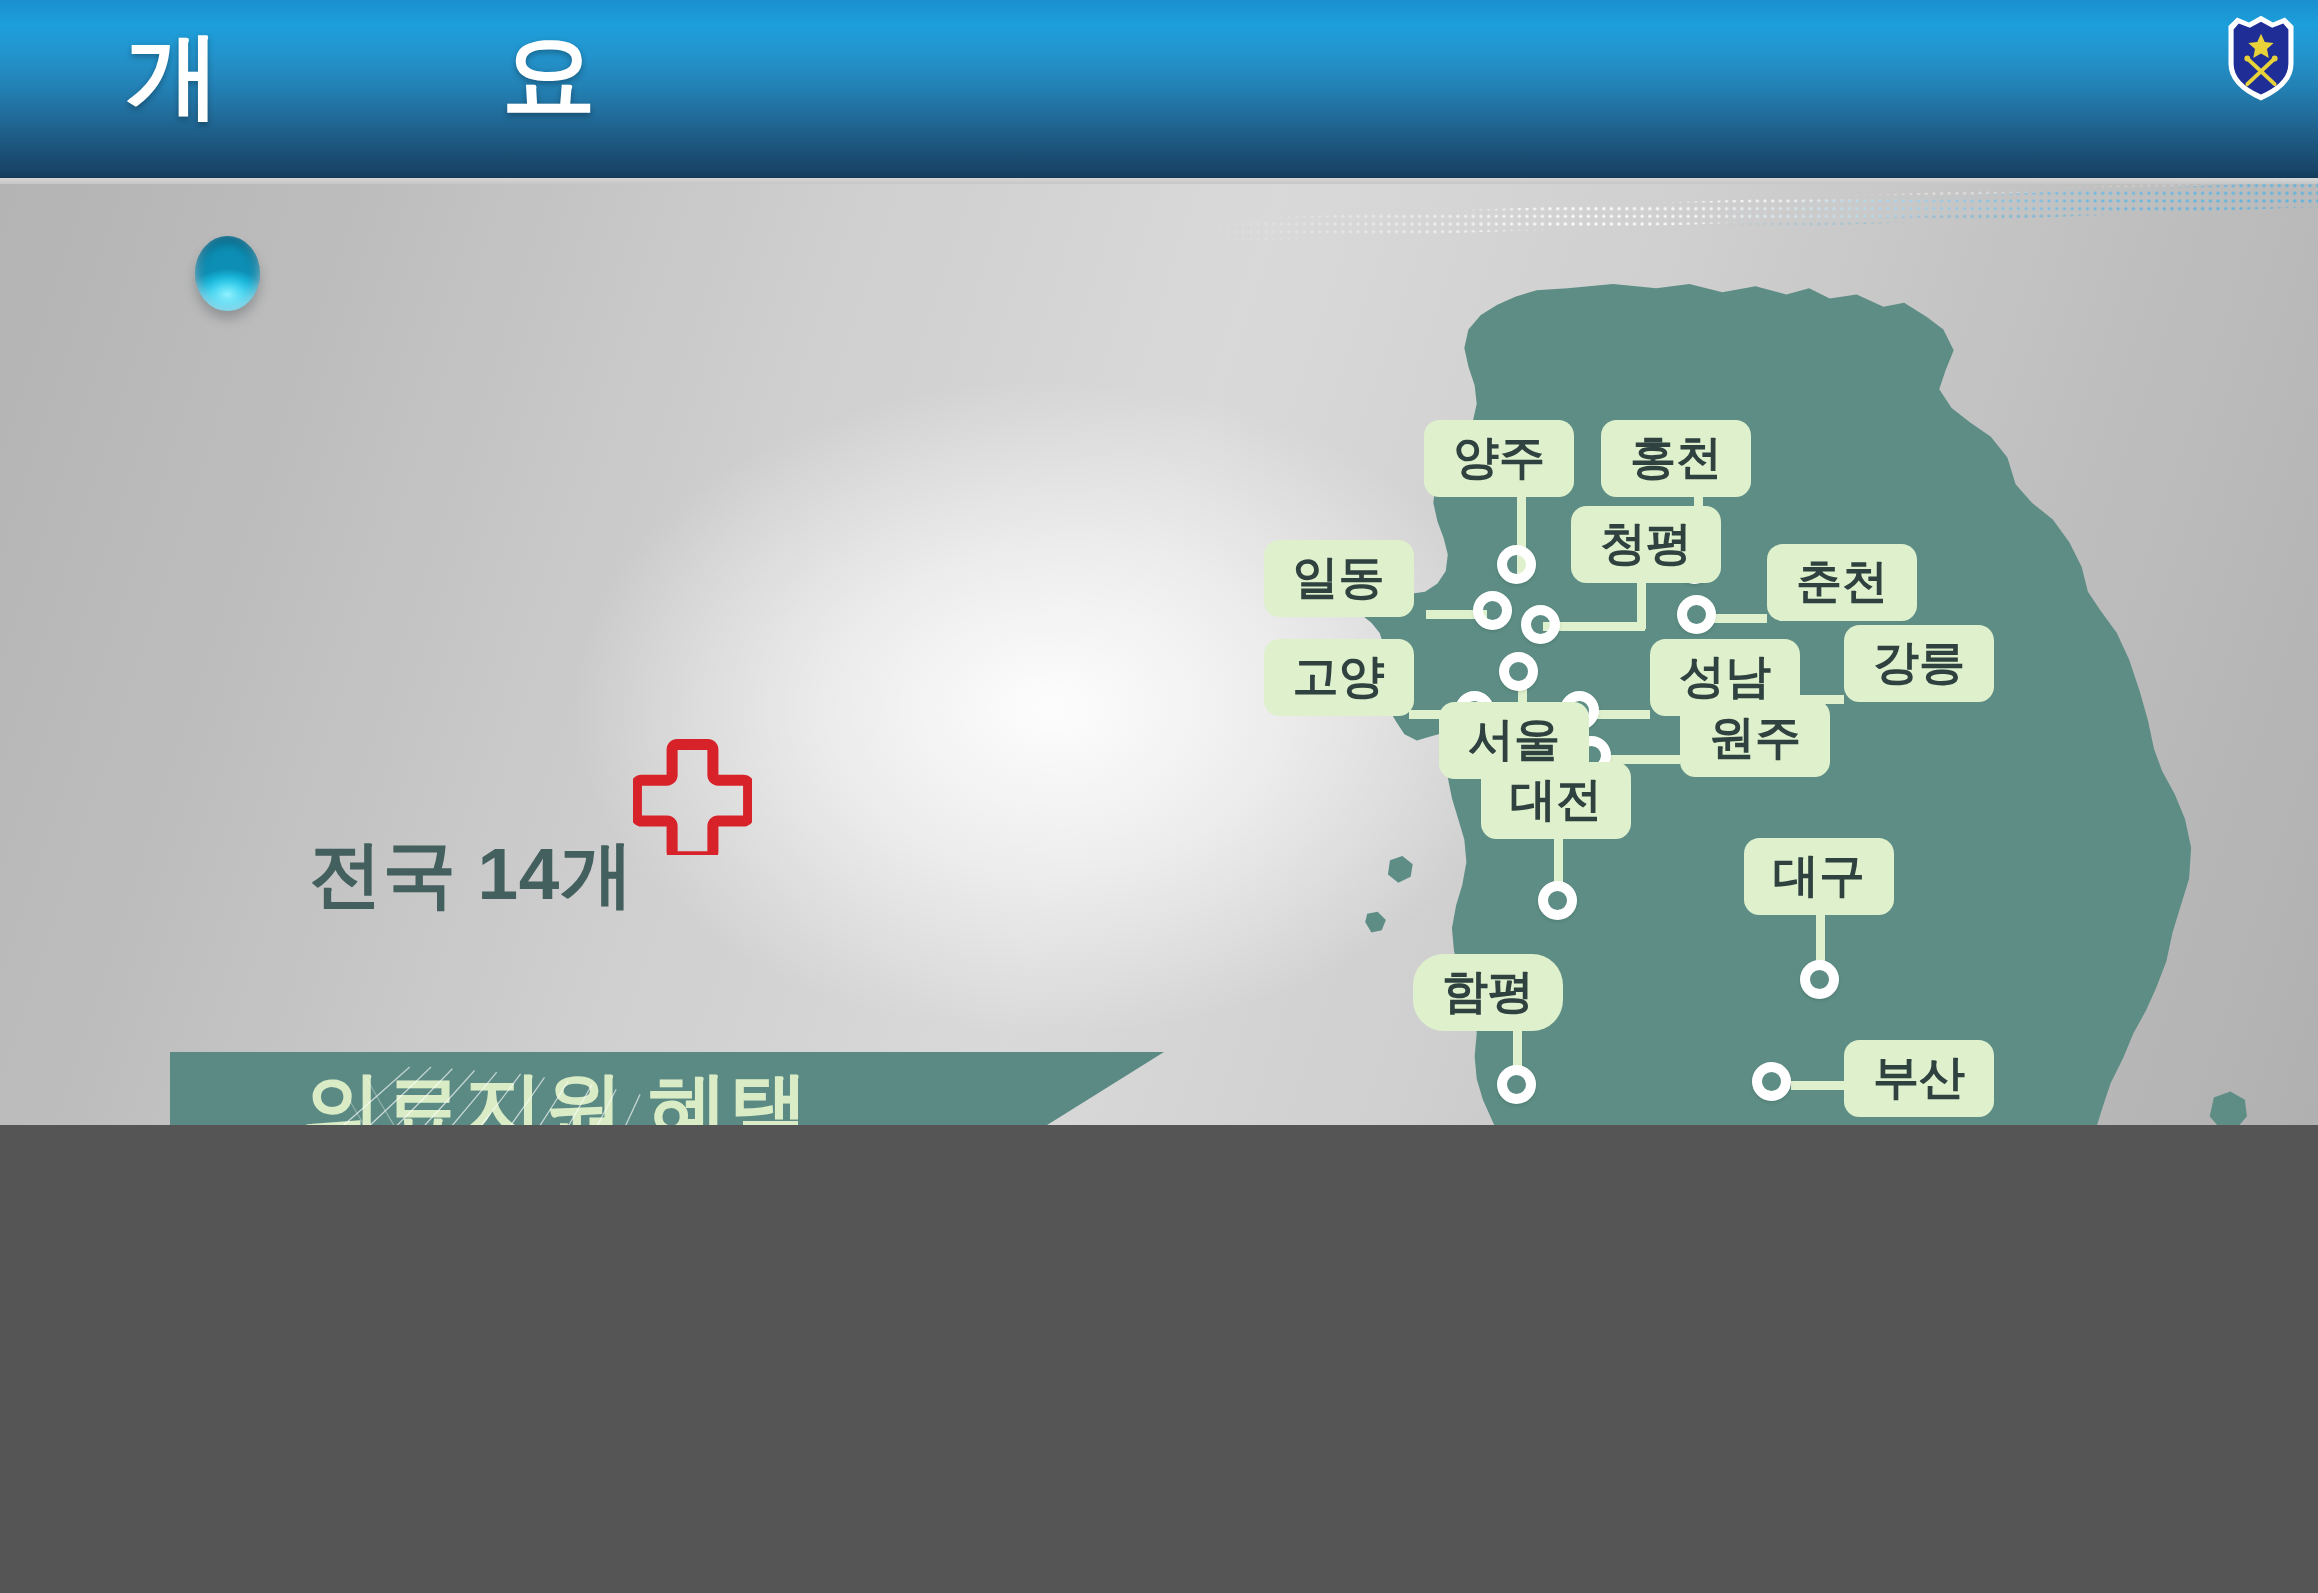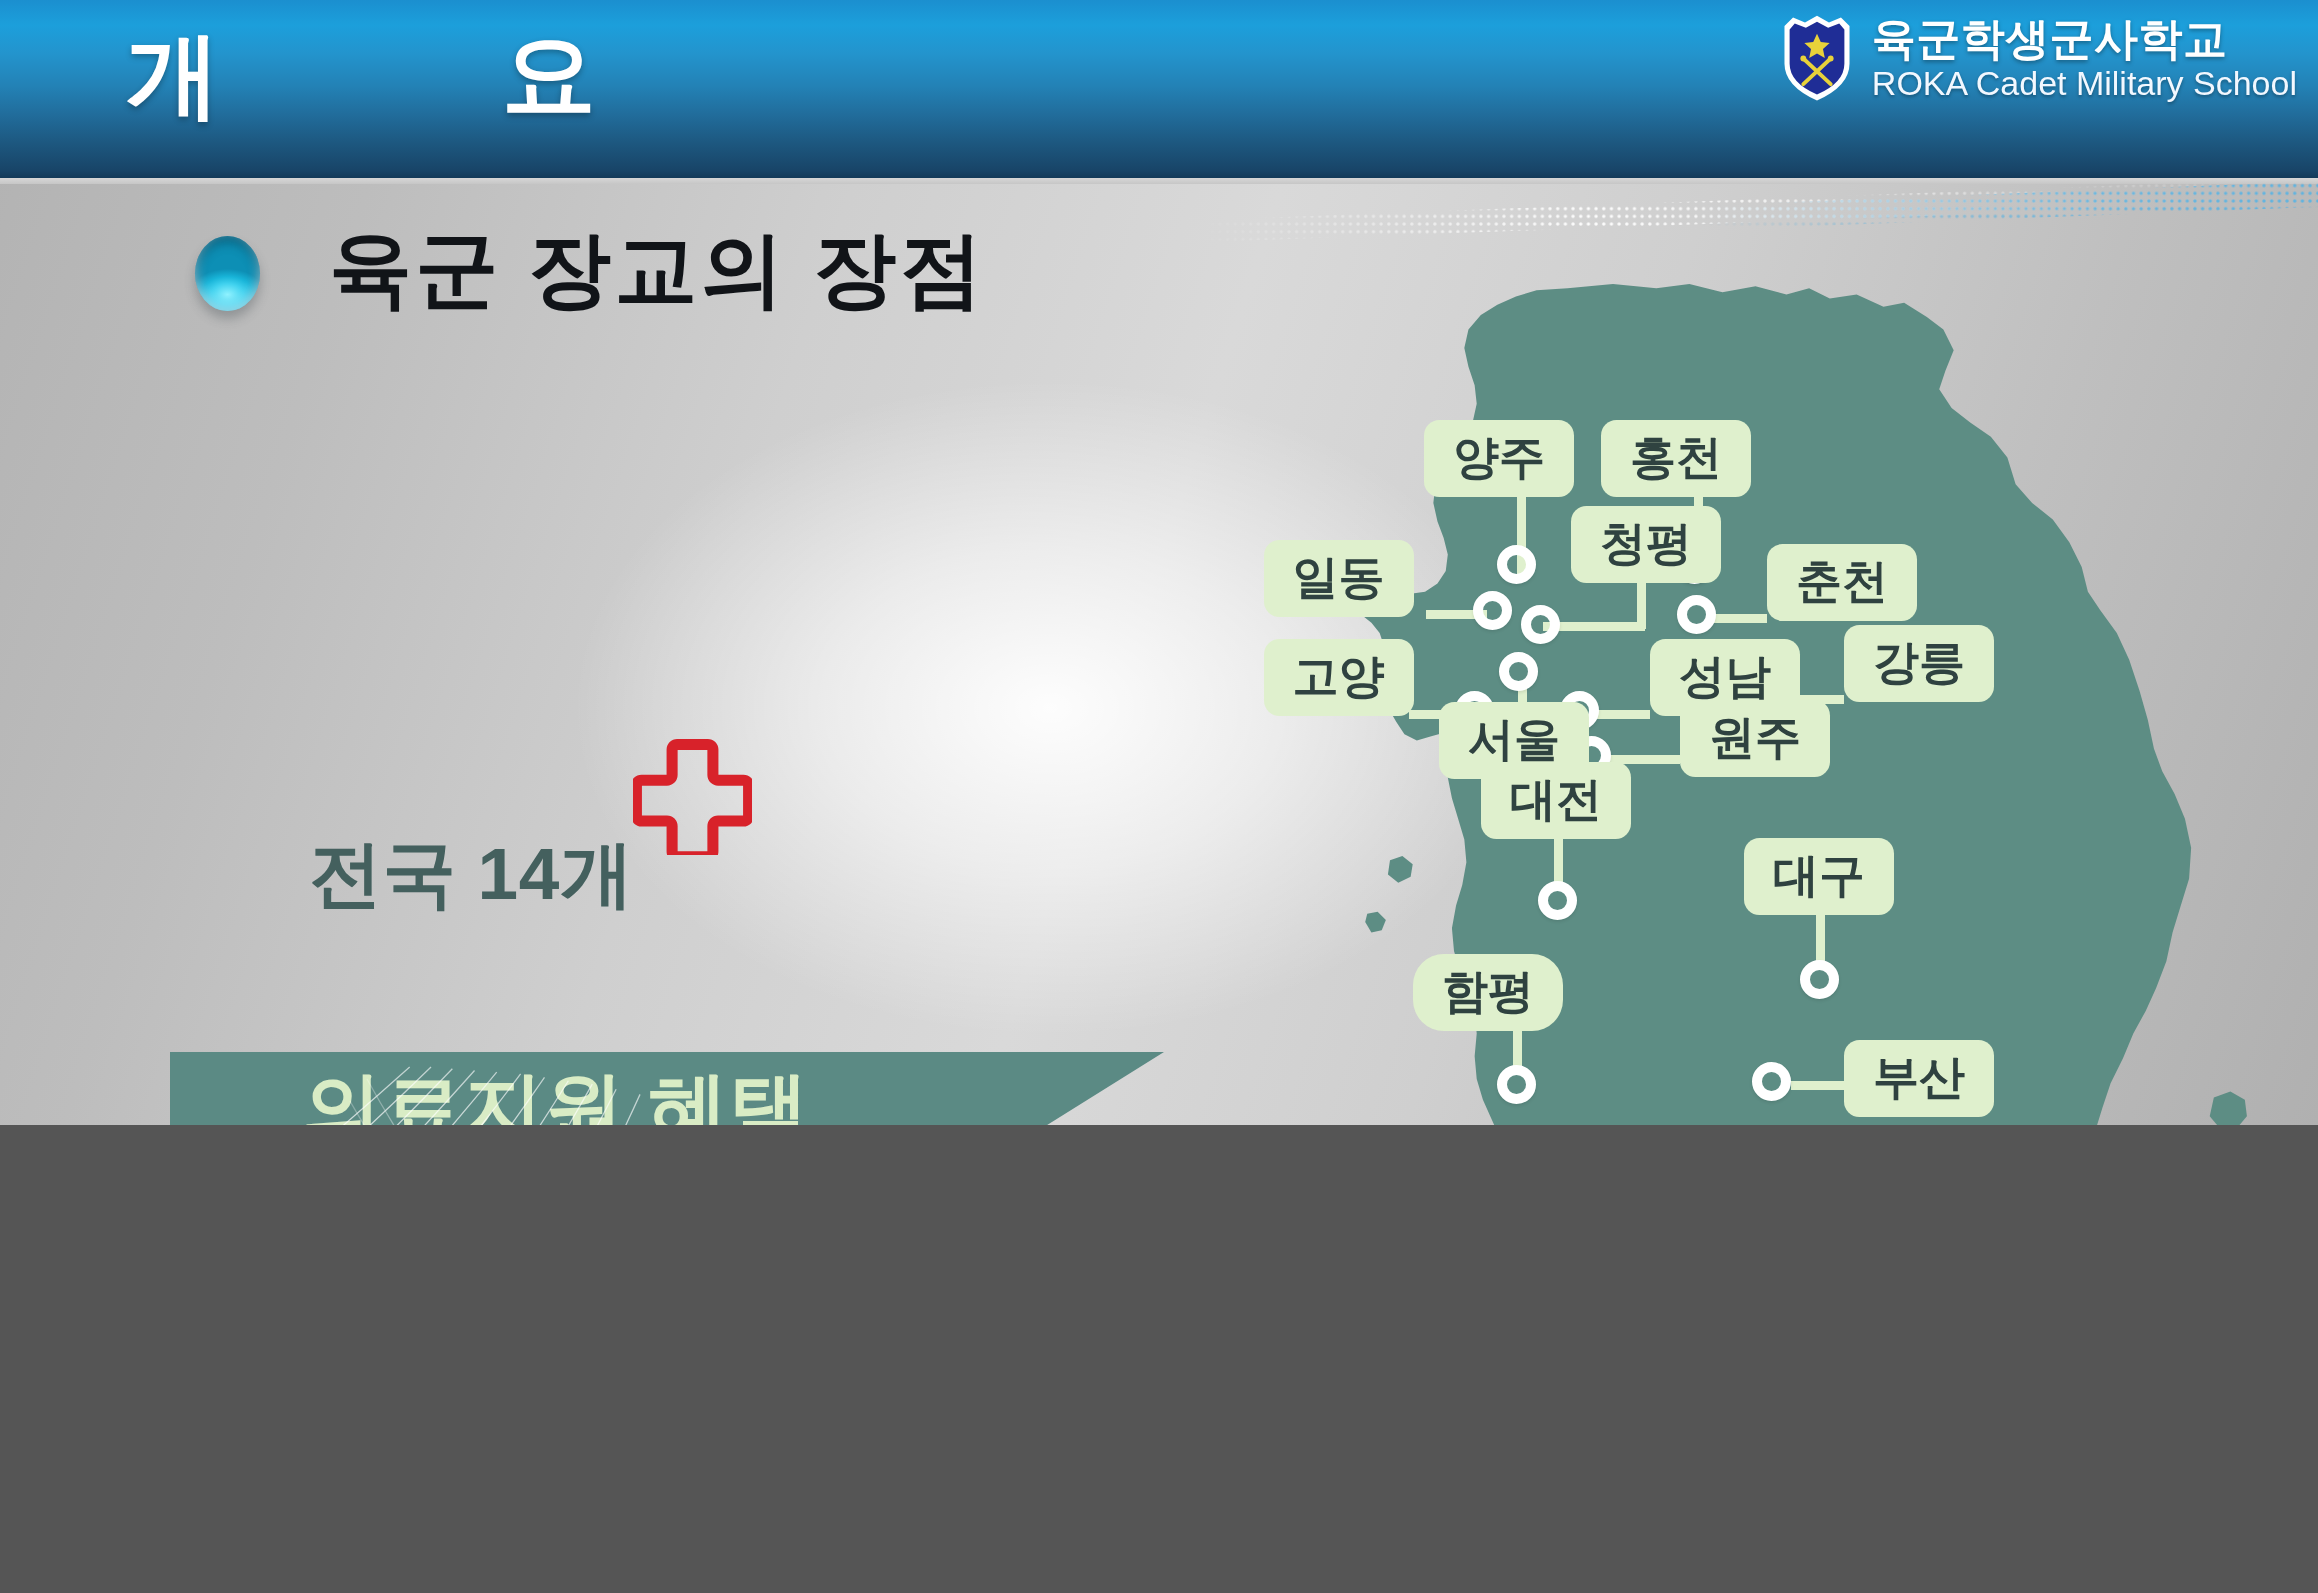--- a/index.html
+++ b/index.html
@@ -143,24 +143,20 @@
       <path d="M42 2 L56 10 L70 4 L80 14 L80 58 Q80 84 42 101 Q4 84 4 58 L4 14 L14 4 L28 10 Z" fill="#ffffff"></path>
       <path d="M42 9 L55 16 L68 11 L74 18 L74 58 Q74 80 42 94 Q10 80 10 58 L10 18 L16 11 L29 16 Z" fill="#1f2d96"></path>
       <path d="M42 23 l4.4 9.6 10.4 1.2 -7.8 7.2 2.1 10.4 -9.1 -5.2 -9.1 5.2 2.1 -10.4 -7.8 -7.2 10.4 -1.2 Z" fill="#e8d23a"></path>
       <g stroke="#e8d23a" stroke-width="4.5" stroke-linecap="round">
         <line x1="26" y1="52" x2="58" y2="82"></line>
         <line x1="58" y1="52" x2="26" y2="82"></line>
       </g>
       <circle cx="26" cy="52" r="3.4" fill="#e8d23a"></circle>
       <circle cx="58" cy="52" r="3.4" fill="#e8d23a"></circle>
     </svg>
-    <div class="brand-text">
-      <span class="brand-ko">육군학생군사학교</span>
-      <span class="brand-en">ROKA Cadet Military School</span>
-    </div>
   </div>
 
   <div class="deco-band">
     <svg width="1126" height="111" viewBox="0 0 1320 130">
       <defs>
         <pattern id="dotp" width="9" height="9" patternUnits="userSpaceOnUse">
           <circle cx="2.2" cy="2.2" r="2.0" fill="#ffffff"></circle>
         </pattern>
         <pattern id="dotb" width="9" height="9" patternUnits="userSpaceOnUse">
           <circle cx="2.2" cy="2.2" r="2.0" fill="#5fb3e0"></circle>
@@ -186,21 +182,20 @@
       <g mask="url(#mA)">
         <path d="M0 52 L1320 2 L1320 30 L0 78 Z" fill="url(#dotp)"></path>
       </g>
       <g mask="url(#mB)">
         <path d="M0 58 L1320 6 L1320 36 L0 86 Z" fill="url(#dotb)"></path>
       </g>
     </svg>
   </div>
 
   <div class="bullet-sphere"></div>
-  <div class="section-title">육군 장교의 장점</div>
 
   <div class="med-cross">
     <svg width="119" height="119" viewBox="0 0 140 140">
       <path d="M52 10 h36 a6 6 0 0 1 6 6 v30 a6 6 0 0 0 6 6 h30 a6 6 0 0 1 6 6 v36
                a6 6 0 0 1 -6 6 h-30 a6 6 0 0 0 -6 6 v30 a6 6 0 0 1 -6 6 h-36
                a6 6 0 0 1 -6 -6 v-30 a6 6 0 0 0 -6 -6 h-30 a6 6 0 0 1 -6 -6 v-36
                a6 6 0 0 1 6 -6 h30 a6 6 0 0 0 6 -6 v-30 a6 6 0 0 1 6 -6 Z" fill="none" stroke="#d8222a" stroke-width="13" stroke-linejoin="round"></path>
     </svg>
   </div>
 

